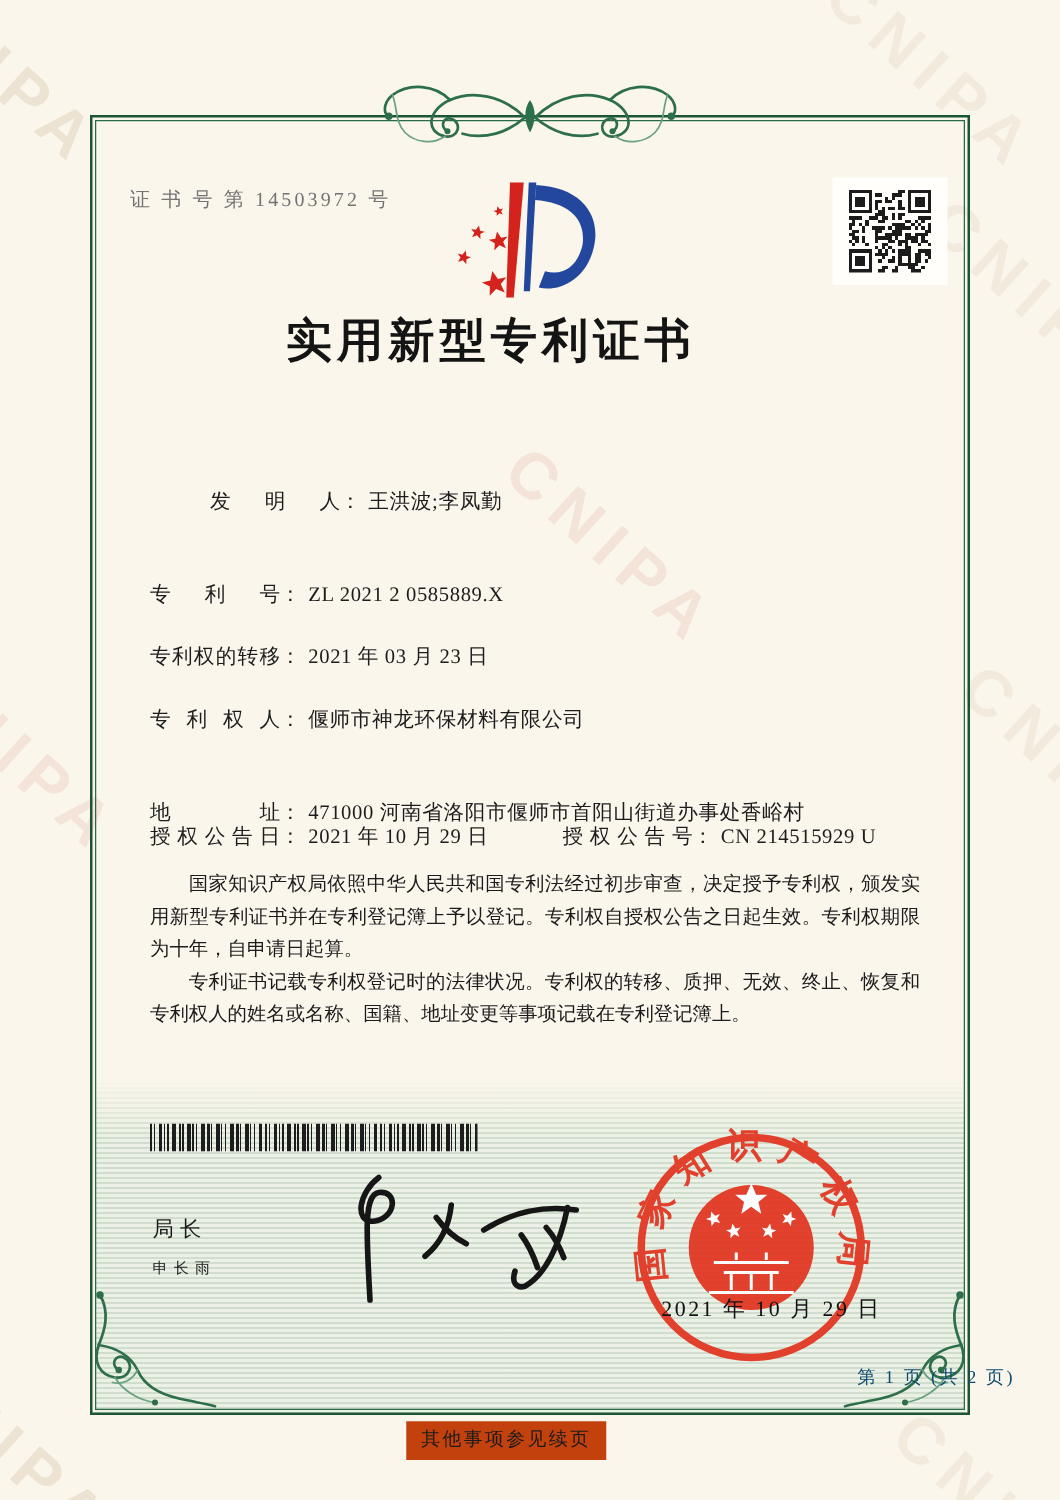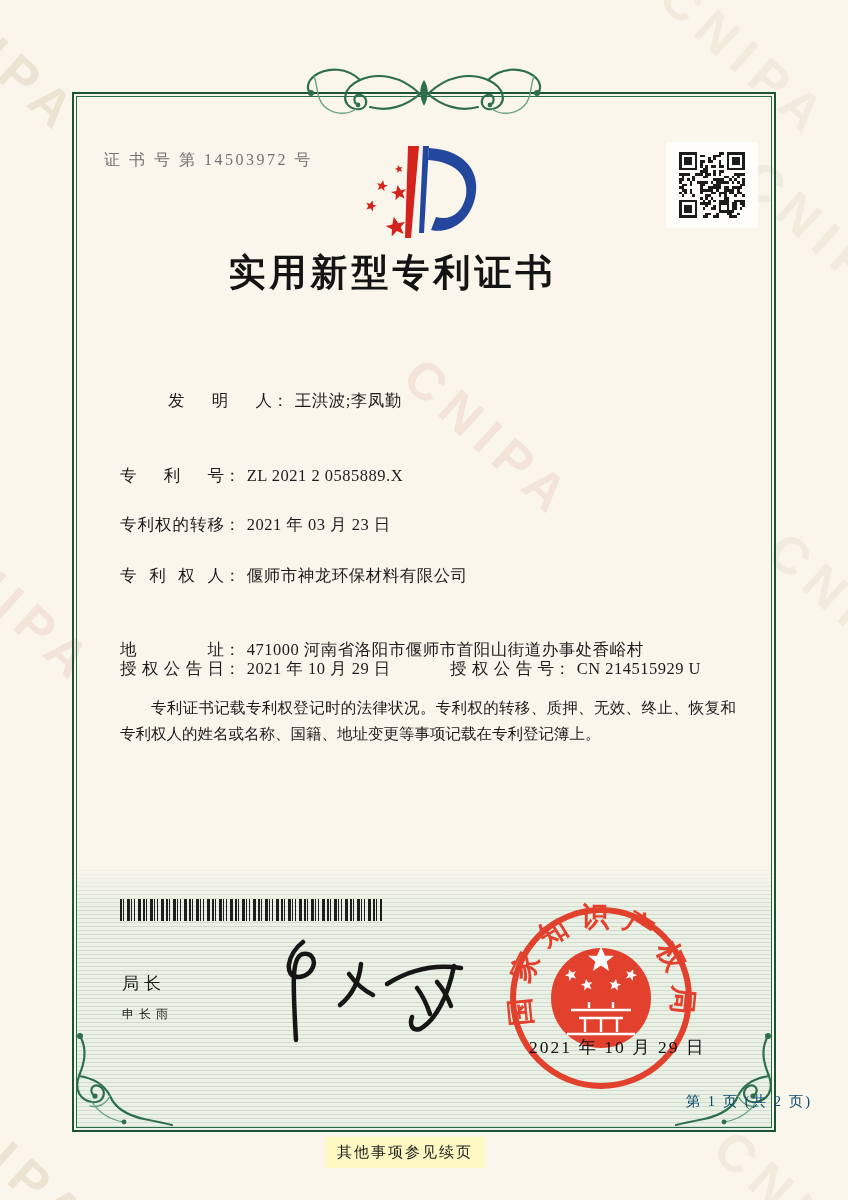--- a/index.html
+++ b/index.html
@@ -77,21 +77,21 @@
   }
   .signer-title{position:absolute; z-index:11; left:122px; top:972px; font-size:17px; letter-spacing:5px;}
   .signer-name{position:absolute; z-index:11; left:122px; top:1006px; font-size:12px; letter-spacing:5px;}
   .sig{position:absolute; z-index:12; left:235px; top:928px;}
   .sig path{stroke:#161616; stroke-width:4.5; fill:none; stroke-linecap:round;}
   .seal{position:absolute; z-index:11; left:505px; top:902px; opacity:.94;}
   .sealdate{position:absolute; z-index:13; left:529px; top:1035px; font-size:17.5px; letter-spacing:2px; color:#111;}
   .pageinfo{position:absolute; z-index:11; left:0; top:1092px; width:812px; text-align:right; font-size:14.5px; letter-spacing:2px; color:#0c4a6e;}
   .note{
     position:absolute; z-index:10; left:325px; top:1137px; width:160px; height:31px;
-    background:#fef9c3; text-align:center; line-height:31px; font-size:15px; letter-spacing:2px; color:#1b1b1b;
+    background:#c2410c; text-align:center; line-height:31px; font-size:15px; letter-spacing:2px; color:#1b1b1b;
   }
 </style>
 </head>
 <body>
 
 <div class="page">
 
   <span class="wm" style="left:-62px;top:-38px;">CNIPA</span>
   <span class="wm faint" style="left:688px;top:-34px;">CNIPA</span>
   <span class="wm faint" style="left:770px;top:148px;">CNIPA</span>
@@ -404,20 +404,21 @@
   <div class="frow" style="top:658px;">
     <span class="flabel">授权公告日</span><span class="fcolon">：</span>
     <span class="fval">2021 年 10 月 29 日</span>
     <span class="grant2">
       <span class="flabel">授权公告号</span><span class="fcolon">：</span>
       <span class="fval">CN 214515929 U</span>
     </span>
   </div>
 
   <div class="bodytext">
+    <p>国家知识产权局依照中华人民共和国专利法经过初步审查，决定授予专利权，颁发实用新型专利证书并在专利登记簿上予以登记。专利权自授权公告之日起生效。专利权期限为十年，自申请日起算。</p>
     <p>专利证书记载专利权登记时的法律状况。专利权的转移、质押、无效、终止、恢复和专利权人的姓名或名称、国籍、地址变更等事项记载在专利登记簿上。</p>
   </div>
 
   <div class="barcode"></div>
 
   <div class="signer-title">局长</div>
   <div class="signer-name">申长雨</div>
 
   <svg class="sig" width="235" height="120" viewBox="0 0 235 120">
     <path d="M68,14 C52,26 48,50 64,49 C82,47 84,24 68,26 C56,28 58,58 61,112"></path>

